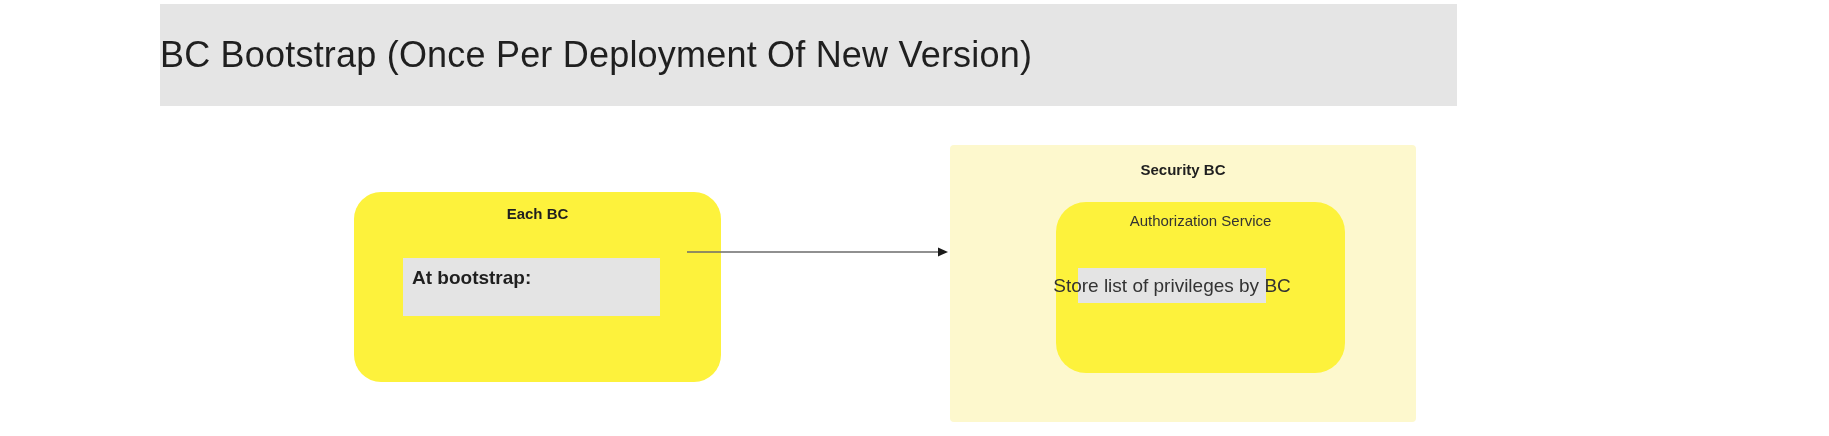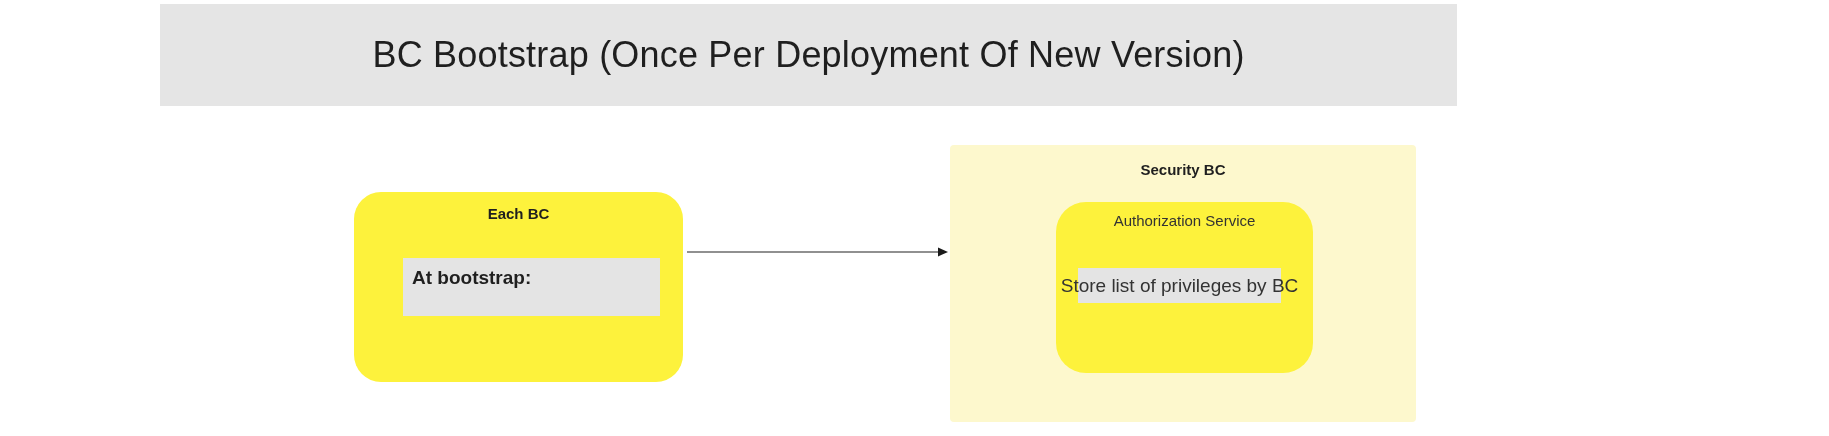--- a/index.html
+++ b/index.html
@@ -19,39 +19,39 @@
   
   .header-bar {
     position: absolute;
     left: 160px;
     top: 4px;
     width: 1297px;
     height: 102px;
     background: var(--header-bg, #e5e5e5);
     display: flex;
     align-items: center;
-    justify-content: center;
   }
   .header-title {
     font-size: 36px;
     font-weight: 400;
     color: var(--text-dark, #2e2e2e);
     letter-spacing: 0.2px;
     white-space: nowrap;
   }
 
   
   .each-bc {
     position: absolute;
     left: 354px;
     top: 192px;
     width: 329px;
     height: 190px;
     background: var(--sticky-yellow, #fdf23c);
     border-radius: 27px;
+    padding-left: 38px;
   }
   .node-title {
     position: absolute;
     left: 0;
     width: 100%;
     text-align: center;
     font-size: 15px;
     font-weight: 700;
     color: var(--text-dark, #1a1a1a);
   }
@@ -101,35 +101,36 @@
   .security-bc > .node-title { top: 16px; }
 
   .auth-service {
     position: absolute;
     left: 106px;
     top: 57px;
     width: 257px;
     height: 171px;
     background: var(--sticky-yellow, #fdf23c);
     border-radius: 30px;
+    padding-left: 32px;
   }
   .auth-service .service-title {
     position: absolute;
     top: 10px;
     left: 0;
     width: 100%;
     text-align: center;
     font-size: 15px;
     font-weight: 400;
     color: var(--text-body, #333333);
   }
   .auth-service .note-box {
     left: 22px;
     top: 66px;
-    width: 203px;
+    width: 188px;
     height: 35px;
     display: flex;
     align-items: center;
     justify-content: center;
     white-space: nowrap;
   }
 </style>
 </head>
 <body>
 

